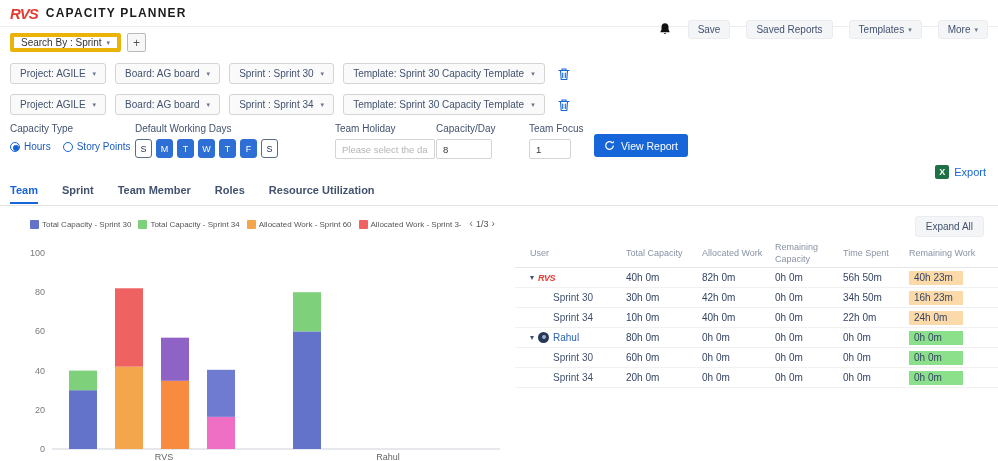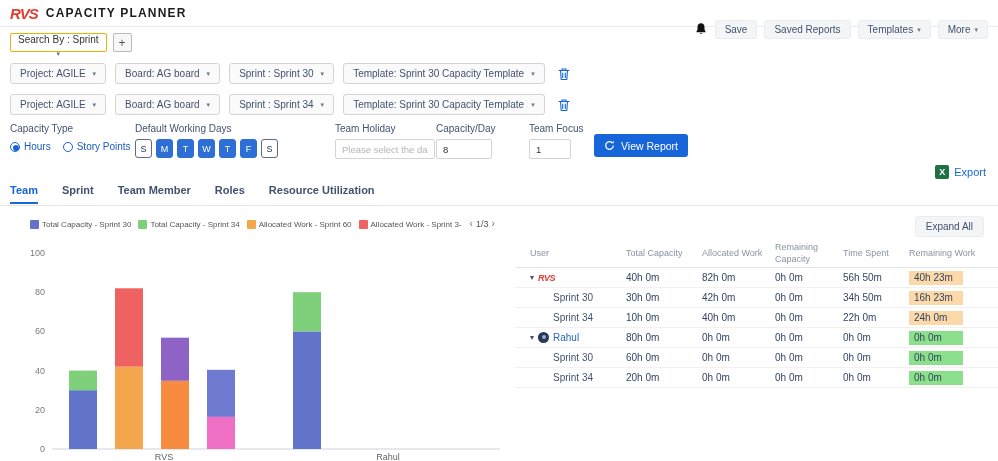--- a/index.html
+++ b/index.html
@@ -3,27 +3,27 @@
 <meta charset="utf-8">
 <style>
   * { margin:0; padding:0; box-sizing:border-box; }
   html,body { width:998px; height:461px; }
   body { position:relative; font-family:"Liberation Sans", sans-serif; background:#fff; overflow:hidden; }
 
   
   .topbar { position:absolute; top:0; left:0; width:998px; height:27px; display:flex; align-items:center; padding:0 10px; border-bottom:1px solid #ececec; background:#fff; }
   .logo { font-size:15px; font-weight:800; font-style:italic; color:#e23b30; letter-spacing:-1px; }
   .app-title { margin-left:8px; font-size:12px; font-weight:700; color:#1c1c1c; letter-spacing:1.2px; text-transform:uppercase; }
-  .topbar-right { margin-left:auto; display:flex; align-items:center; gap:7px;margin-top:32px; }
+  .topbar-right { margin-left:auto; display:flex; align-items:center; gap:16px;margin-top:32px; }
   .tb-btn { background:#f4f5f7; border:1px solid #ebecf0; border-radius:3px; padding:3px 9px; font-size:10px; color:#42526e; cursor:pointer; display:flex; align-items:center; gap:4px; white-space:nowrap; }
   .chevron { font-size:7px; color:#6b778c; line-height:1; }
 
   
   .search-row { position:absolute; top:33px; left:10px; display:flex; gap:6px; align-items:center; }
-  .search-by { border:1px solid #eab308; border-radius:2px; height:19px; padding:0 7px; font-size:10px; color:#333; display:flex; align-items:center; gap:5px; background:#fff; cursor:pointer; white-space:nowrap;flex-direction:column; }
+  .search-by { border:4px solid #eab308; border-radius:2px; height:19px; padding:0 7px; font-size:10px; color:#333; display:flex; align-items:center; gap:5px; background:#fff; cursor:pointer; white-space:nowrap; }
   .add-btn { width:19px; height:19px; border:1px solid #b9b9b9; border-radius:2px; background:#f7f7f7; font-size:12px; color:#555; display:flex; align-items:center; justify-content:center; cursor:pointer; }
 
   
   .filter-row { position:absolute; left:10px; display:flex; gap:9px; align-items:center; }
   .fr1 { top:63px; } .fr2 { top:94px; }
   .filter-select { background:#fafafa; border:1px solid #d4d4d4; border-radius:3px; height:21px; padding:0 9px; font-size:10px; color:#42526e; display:flex; align-items:center; gap:7px; cursor:pointer; white-space:nowrap; }
   .trash-btn { margin-left:4px; cursor:pointer; display:flex; background:none; border:none; }
 
   
   .settings { position:absolute; top:123px; left:0; width:998px; height:40px; }

